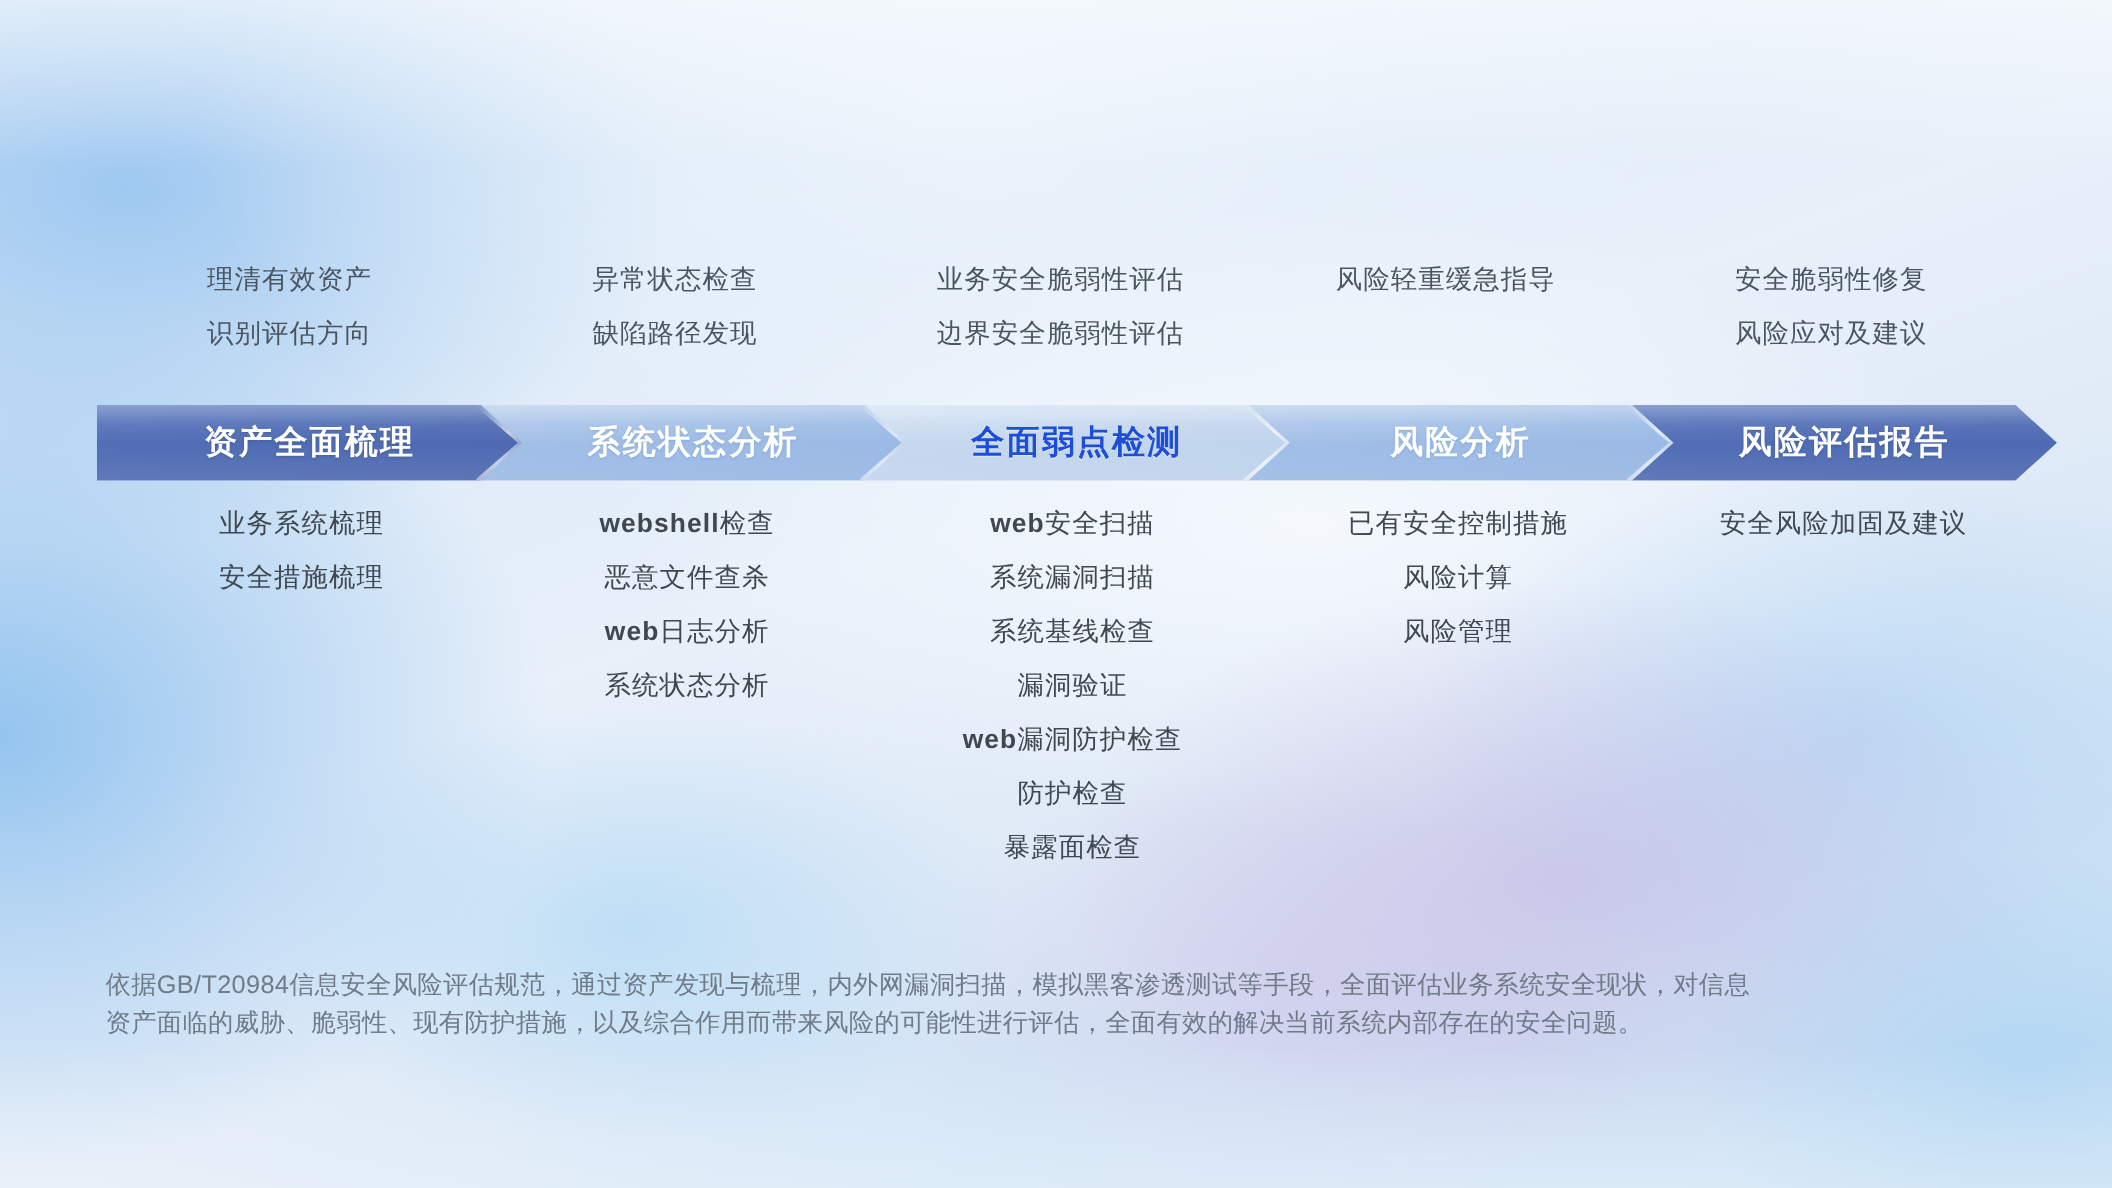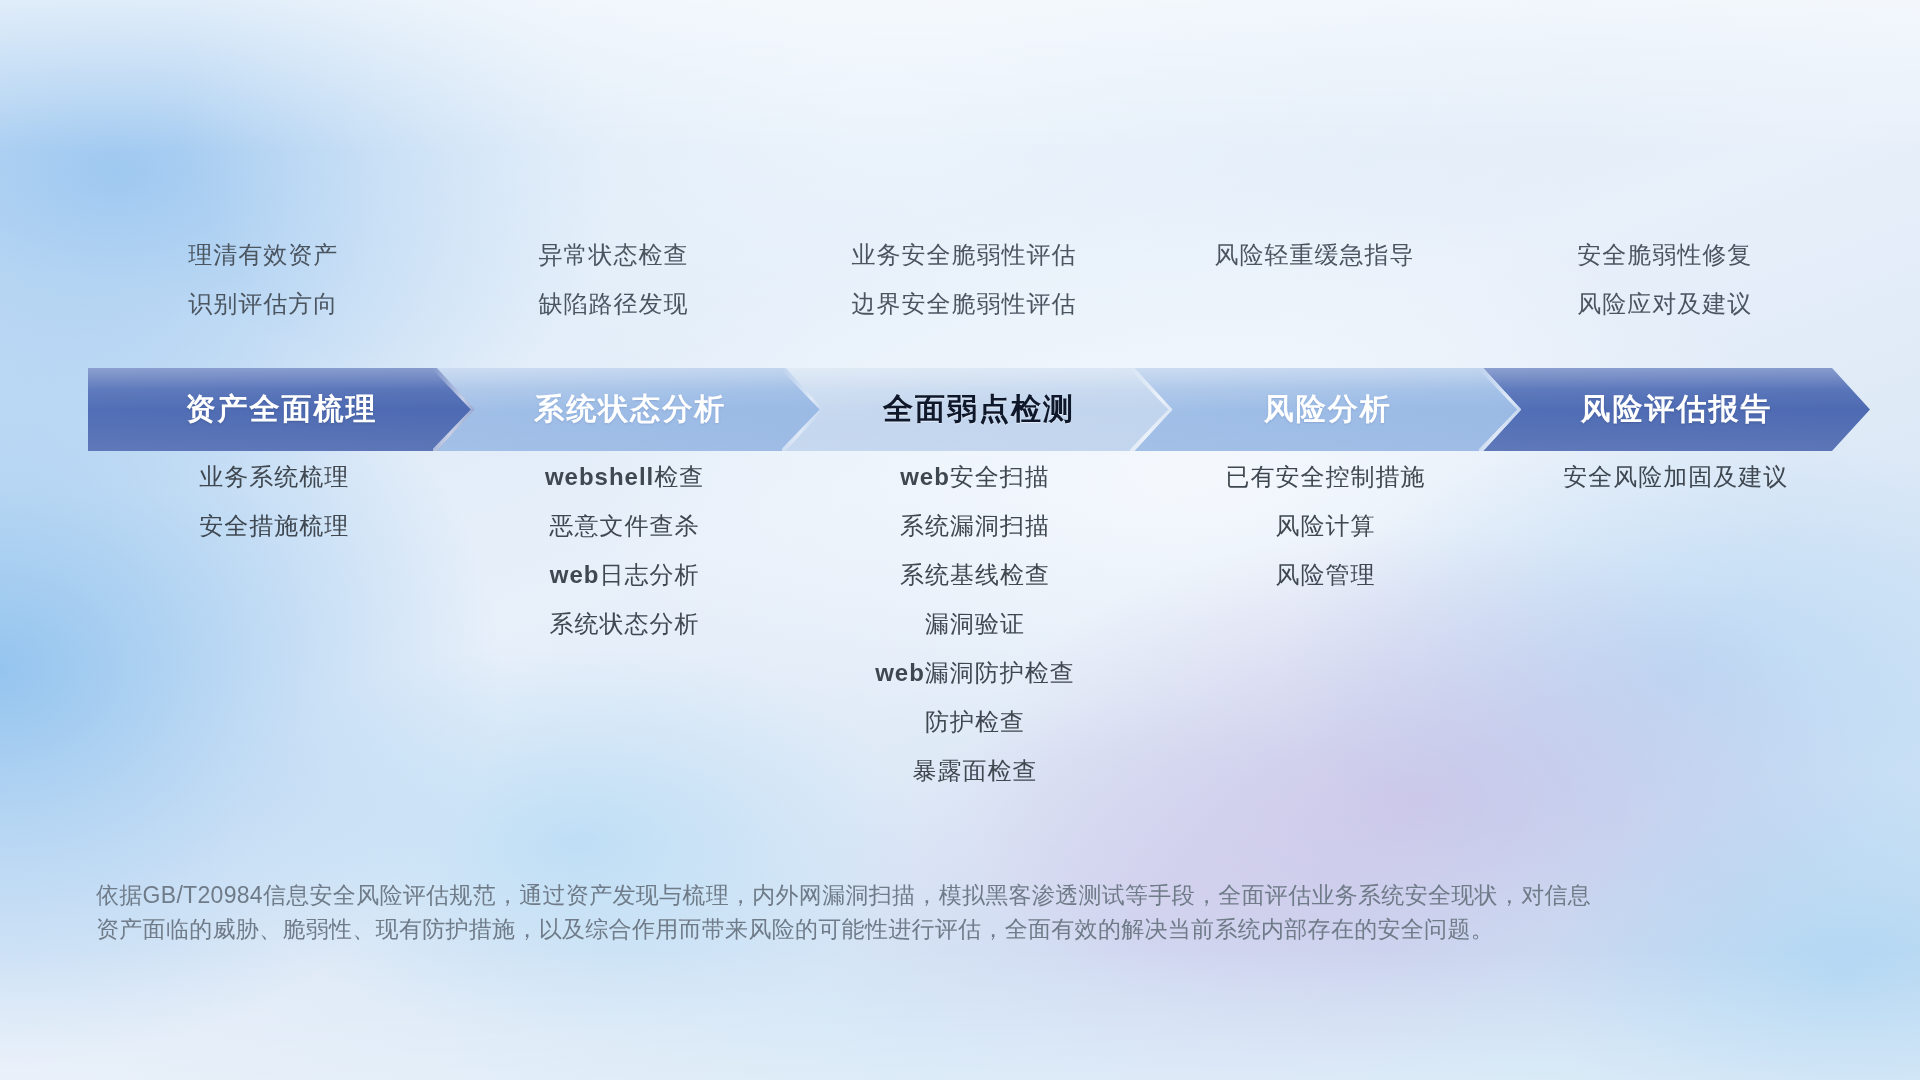--- a/index.html
+++ b/index.html
@@ -65,21 +65,21 @@
     color:#4b5560;
     letter-spacing:1px;
     white-space:nowrap;
   }
 
   
   #band {
     position:absolute;
     left:88px; right:88px;
     top:368px;
-    height:83px;
+    height:69px;
     display:flex;
   }
   .chev {
     position:relative;
     flex:1 1 0;
     height:100%;
     display:flex;
     align-items:center;
     justify-content:center;
     margin-right:-38px;
@@ -106,21 +106,21 @@
     white-space:nowrap;
   }
   
   .chev.dark .fill { background:linear-gradient(175deg,#5a77bc 0%, #4f6cb4 48%, #4a66ae 100%); }
   .chev.dark .chev-label { color:#ffffff; text-shadow:0 1px 2px rgba(40,60,110,0.35); }
   
   .chev.mid .fill { background:linear-gradient(175deg,#b6cdec 0%, #9ebde6 45%, #93b4e2 100%); }
   .chev.mid .chev-label { color:#ffffff; text-shadow:0 1px 2px rgba(90,120,175,0.30); }
   
   .chev.light .fill { background:linear-gradient(175deg,#d4e2f3 0%, #c3d6ee 50%, #bcd1ec 100%); }
-  .chev.light .chev-label { color:#0f172a; text-shadow:0 1px 1px rgba(255,255,255,0.55); }
+  .chev.light .chev-label { color:#1d4ed8; text-shadow:0 1px 1px rgba(255,255,255,0.55); }
 
   
   .chev .edge {
     position:absolute;
     right:-2px; top:0; bottom:0; width:44px;
     background:linear-gradient(110deg, rgba(255,255,255,0) 0%, rgba(255,255,255,0.75) 55%, rgba(255,255,255,0.15) 100%);
     clip-path:polygon(calc(100% - 40px) 0, 100% 50%, calc(100% - 40px) 100%, calc(100% - 46px) 100%, calc(100% - 6px) 50%, calc(100% - 46px) 0);
     z-index:2; opacity:.9;
   }
 

